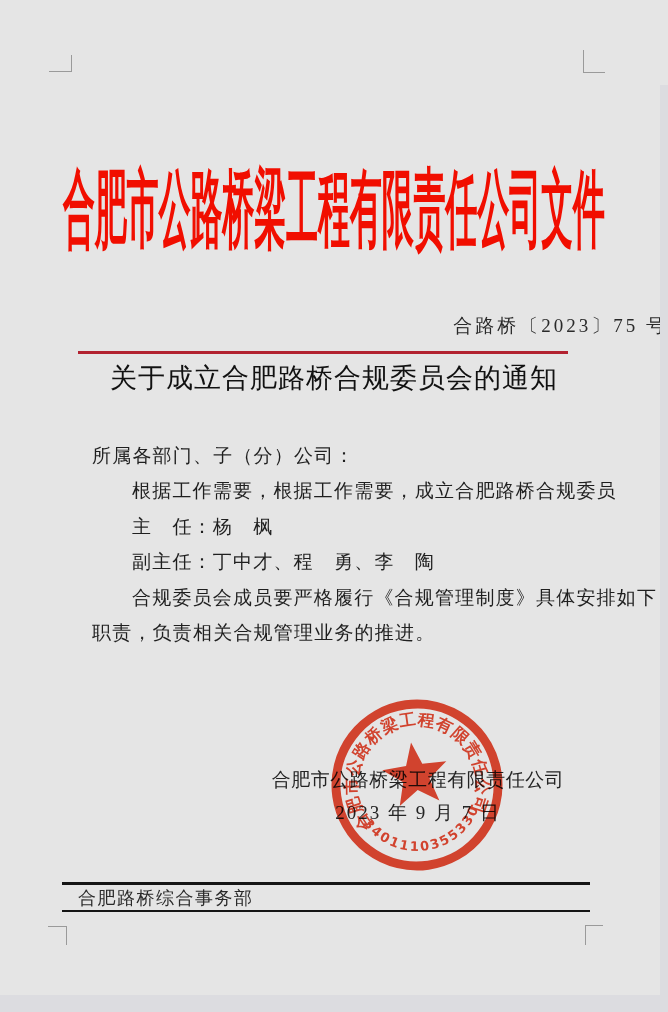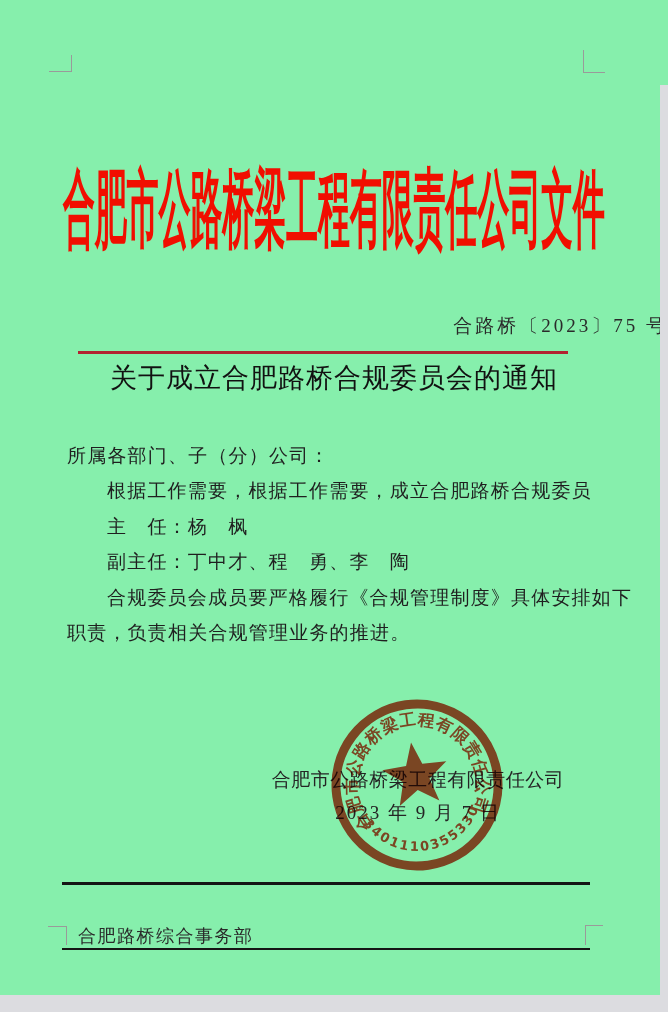--- a/index.html
+++ b/index.html
@@ -8,21 +8,21 @@
     --seal-red: #e83a21;
     --ink: #1f1f1f;
     --chrome-gray: #dcdce0;
   }
   * { margin: 0; padding: 0; box-sizing: border-box; }
   html, body { background: #fff; }
   .page {
     position: relative;
     width: 668px;
     height: 1012px;
-    background: #86efac;
+    background: #e5e5e5;
     overflow: hidden;
     font-family: "Liberation Serif", "DejaVu Serif", serif;
     color: var(--ink);
   }
   
   .edge-bottom {
     position: absolute; left: 0; right: 0; bottom: 0; height: 17px;
     background: var(--chrome-gray);
   }
   .edge-right {
@@ -65,21 +65,21 @@
   .doc-title {
     position: absolute; left: 0; width: 100%; top: 360px;
     text-align: center;
     font-size: 27px; font-weight: normal; letter-spacing: 1px; color: #111;
   }
   .body-text {
     position: absolute; left: 67px; top: 438px; width: 534px;
     font-size: 19px; line-height: 35.4px; letter-spacing: 1.2px;
     color: var(--ink);
   }
-  .body-line { white-space: nowrap; }
+  .body-line { white-space: nowrap; margin-left: 25px; }
   .indent { padding-left: 40px; }
   .signature {
     position: absolute; left: 268px; top: 768px; width: 300px;
     text-align: center; color: #242424;
   }
   .signature .org-line { font-size: 19px; letter-spacing: 0.5px; line-height: 24px; white-space: nowrap; }
   .signature .date-line { font-size: 19px; letter-spacing: 2px; line-height: 24px; margin-top: 9px; }
   .seal {
     position: absolute; left: 322px; top: 690px; width: 190px; height: 190px;
     transform: rotate(-8deg);
@@ -88,21 +88,21 @@
     pointer-events: none;
   }
   .seal text { fill: var(--seal-red); }
   .footer {
     position: absolute; left: 62px; top: 882px; width: 528px;
   }
   .footer-rule-top { height: 3px; background: #151515; }
   .footer-row {
     display: flex; justify-content: space-between; align-items: center;
     height: 25px; padding: 0 8px 0 16px;
-    font-size: 18px; letter-spacing: 1.5px; color: #2a2a2a; margin-top: 38px;
+    font-size: 18px; letter-spacing: 1.5px; color: #2a2a2a;
   }
   .footer-rule-bottom { height: 2px; background: #151515; }
 </style>
 </head>
 <body>
 
 <div class="page">
 
   <div class="crop crop-tl"></div>
   <div class="crop crop-tr"></div>

